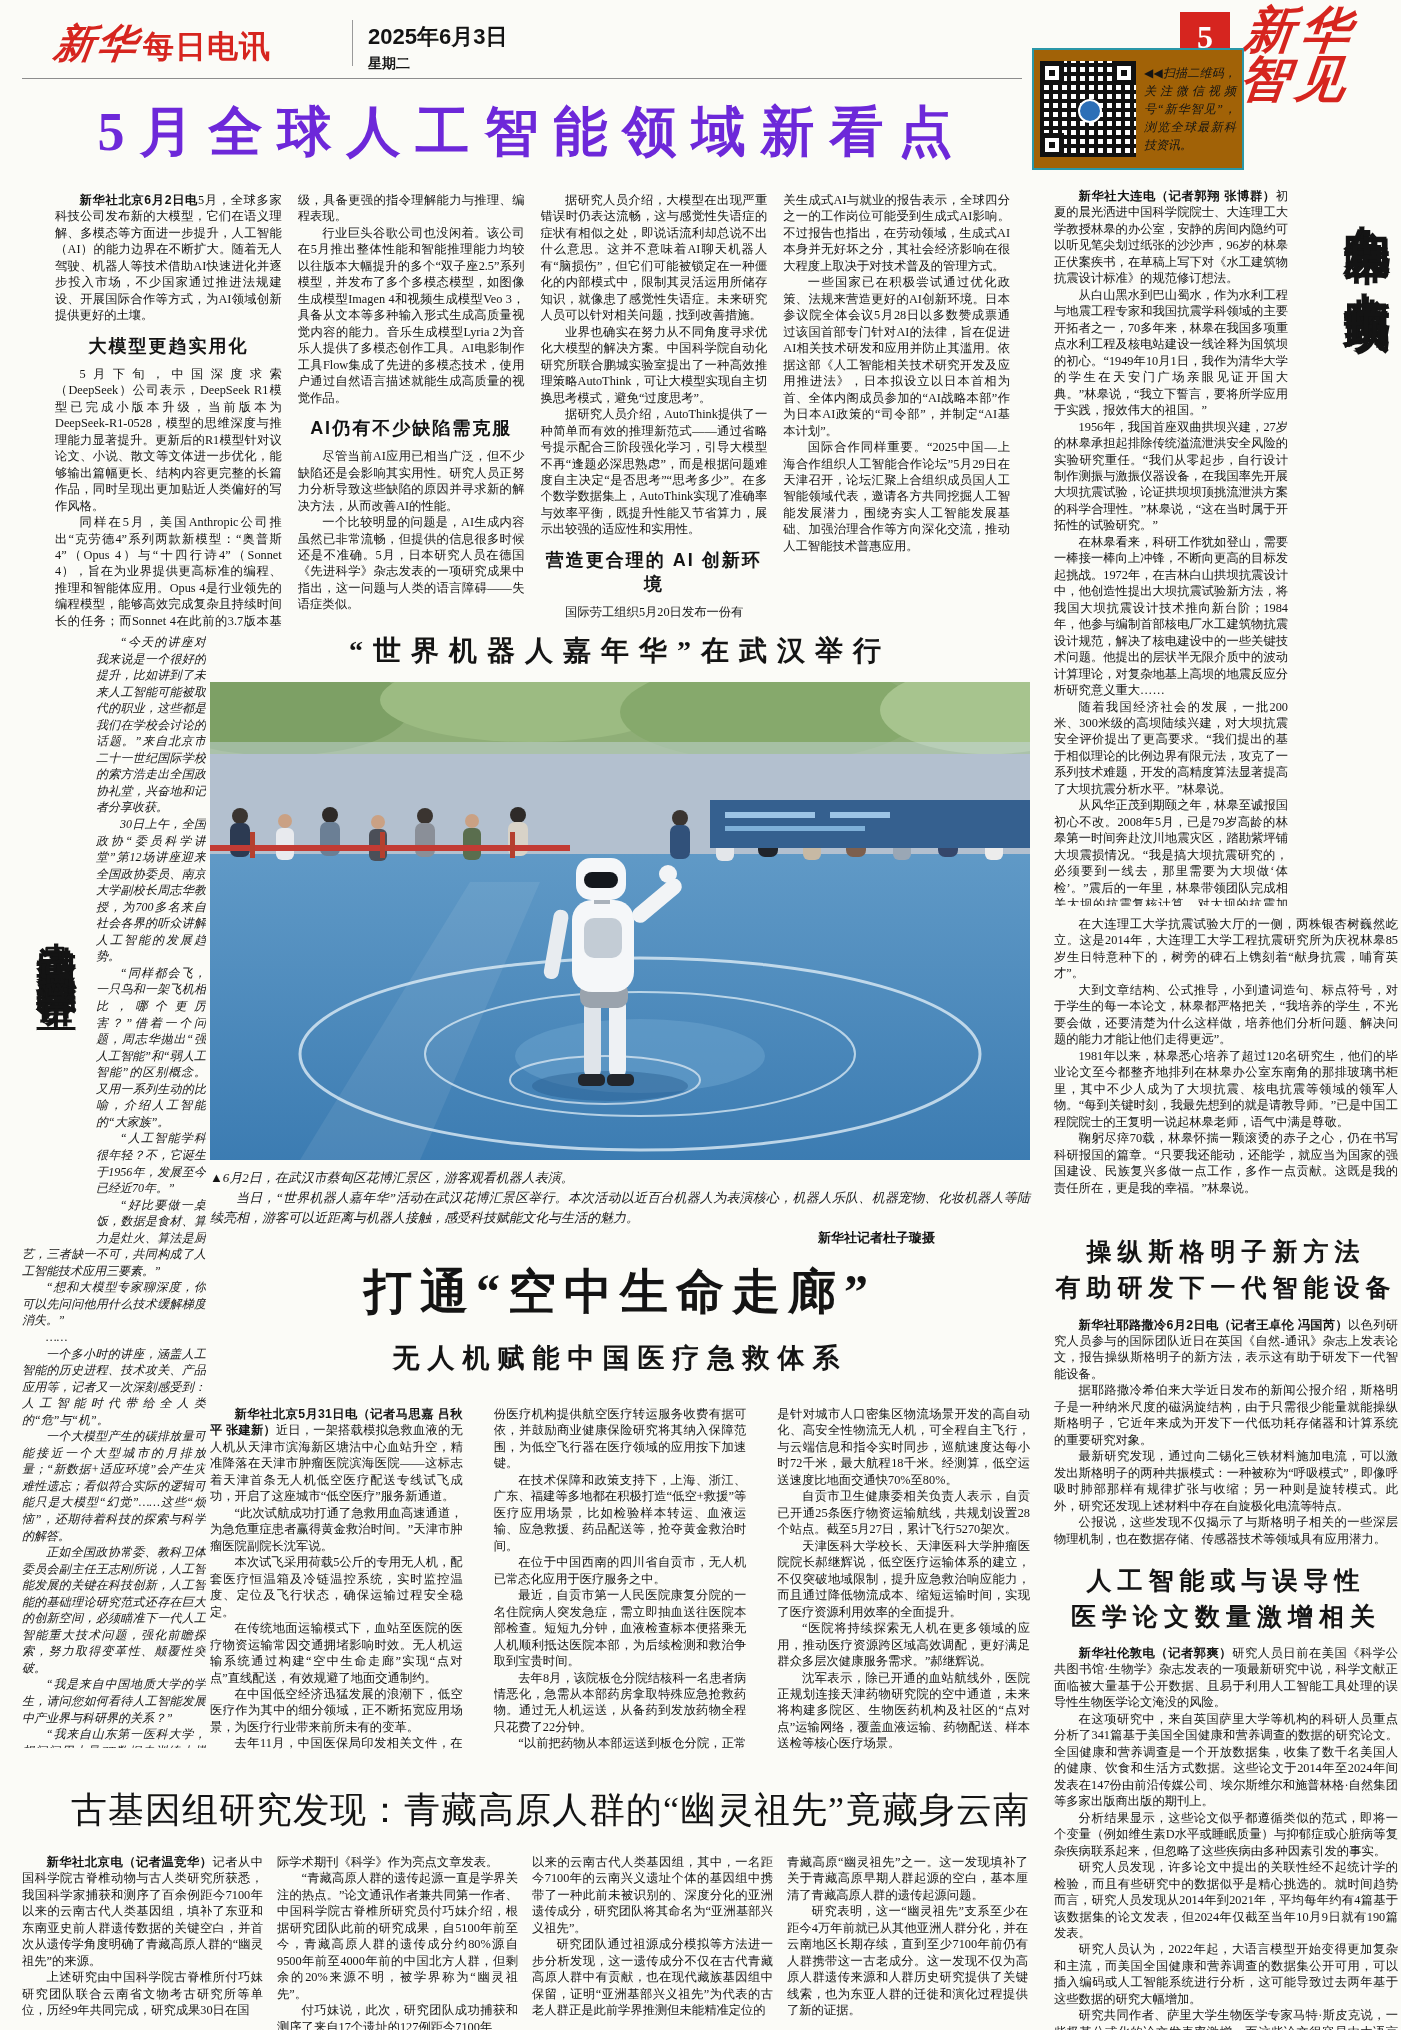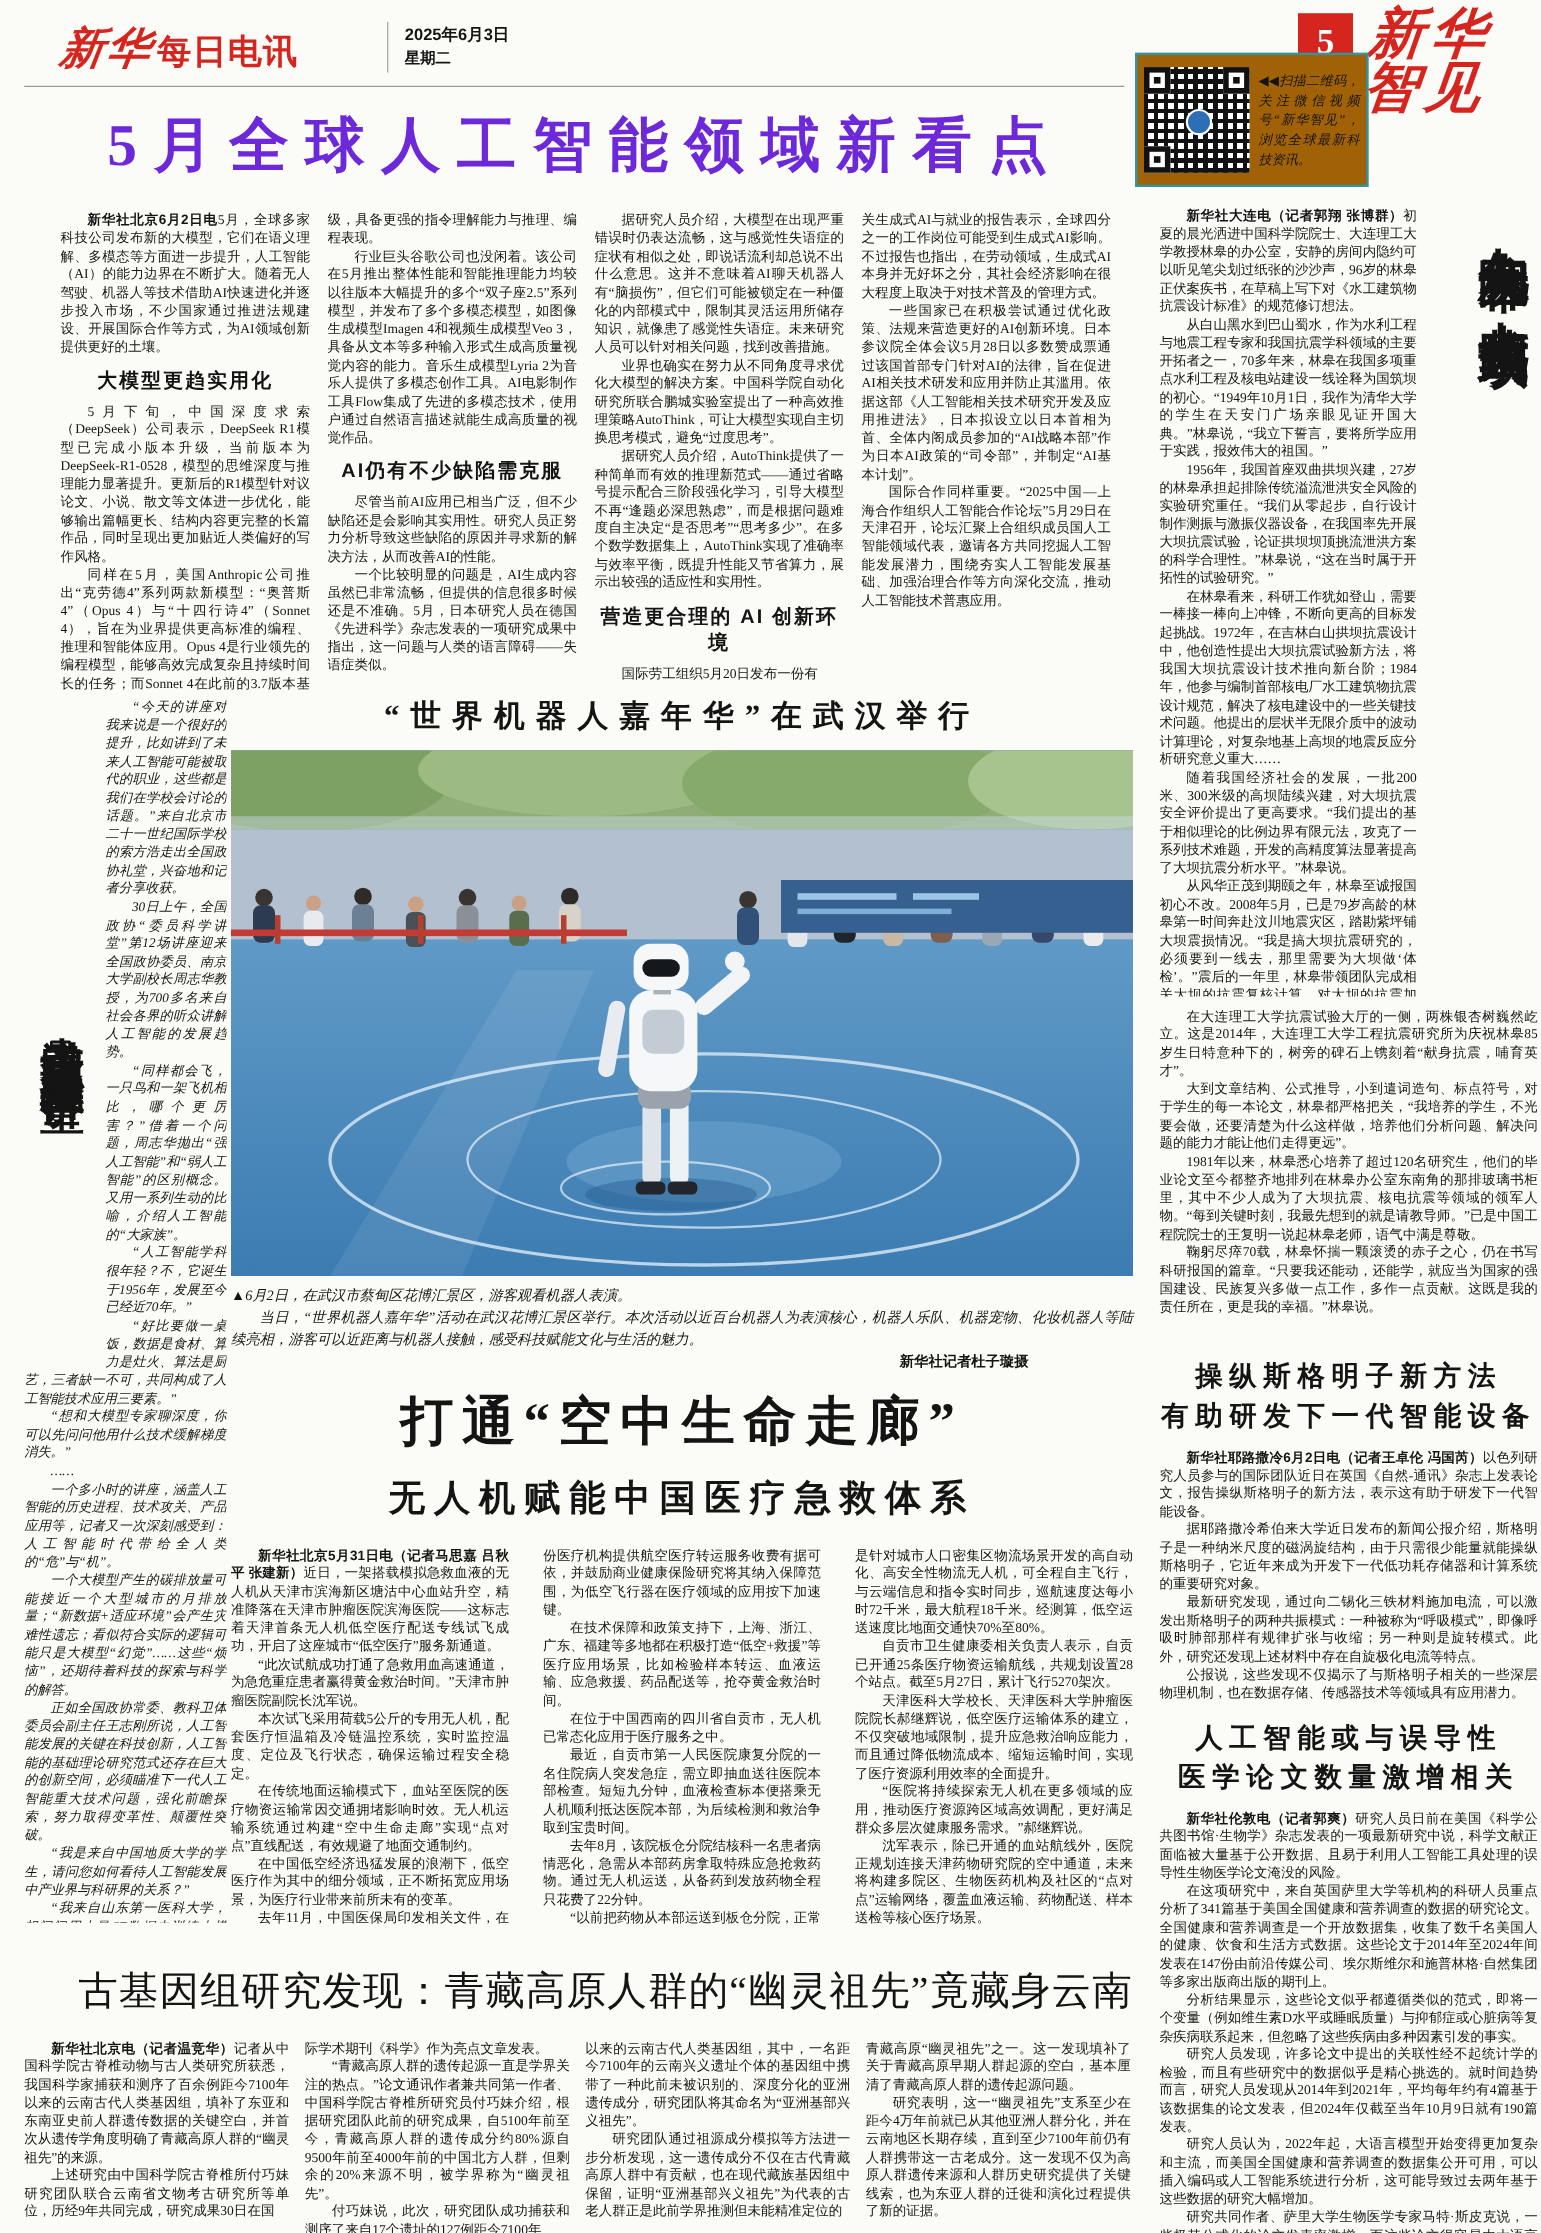--- a/index.html
+++ b/index.html
@@ -5,21 +5,21 @@
   html,body{margin:0;padding:0;background:#e8e8e4;}
   .page{position:relative;width:1401px;height:2030px;background:#fbfbf7;color:#141414;
         font-family:"Liberation Serif","DejaVu Serif",serif;overflow:hidden;margin:0 auto;}
   .abs{position:absolute;}
   
   .mast-logo{left:55px;top:16px;height:56px;display:flex;align-items:baseline;color:var(--accent-red,#d6251f);}
   .mast-script{font-style:italic;font-weight:900;font-size:40px;transform:skewX(-8deg);letter-spacing:2px;}
   .mast-rest{font-weight:900;font-size:31px;letter-spacing:1px;margin-left:4px;}
   .mast-div{left:352px;top:20px;width:1px;height:46px;background:#9a9a9a;}
   .mast-date{left:368px;top:22px;font-family:"Liberation Sans","DejaVu Sans",sans-serif;font-weight:700;}
-  .mast-date .d1{font-size:15px;}
+  .mast-date .d1{font-size:22px;}
   .mast-date .d2{font-size:14px;margin-top:3px;}
   .rule-top{left:22px;top:78px;width:1000px;height:1px;background:#8d8d8d;}
   .page-badge{left:1180px;top:12px;width:50px;height:50px;background:var(--accent-red,#d6251f);color:#fff;
               font-weight:700;font-size:32px;display:flex;align-items:center;justify-content:center;}
   .section-logo{left:1242px;top:6px;width:156px;color:var(--accent-red,#d6251f);
                 font-style:italic;font-weight:900;line-height:0.98;transform:skewX(-6deg);}
   .section-logo .s1{font-size:50px;letter-spacing:6px;}
   .section-logo .s2{font-size:50px;letter-spacing:6px;}
   .qr-box{left:1032px;top:48px;width:212px;height:122px;border:2px solid var(--teal,#2a97a8);
           display:flex;align-items:center;padding:6px;box-sizing:border-box;background:#a16207;}
@@ -30,21 +30,21 @@
   .qr .f{position:absolute;width:24px;height:24px;border:5px solid #111;background:#fff;box-sizing:border-box;}
   .qr .f::after{content:"";position:absolute;left:4px;top:4px;width:6px;height:6px;background:#111;}
   .qr .f1{left:0;top:0}.qr .f2{right:0;top:0}.qr .f3{left:0;bottom:0}
   .qr .logo{position:absolute;left:38px;top:38px;width:20px;height:20px;border-radius:50%;background:#2c6fb7;border:2px solid #fff;}
   .qr-note{font-size:12px;line-height:1.5;font-style:italic;margin-left:8px;text-align:justify;}
   
   .headline-main{left:55px;top:88px;width:955px;height:88px;display:flex;align-items:center;justify-content:center;
                  font-size:54px;font-weight:900;letter-spacing:15px;white-space:nowrap;color:#6d28d9;}
   .carnival-head{left:210px;top:632px;width:820px;text-align:center;font-size:28px;font-weight:600;letter-spacing:10px;white-space:nowrap;}
   .drone-head{left:210px;top:1260px;width:820px;text-align:center;font-size:48px;font-weight:900;letter-spacing:8px;white-space:nowrap;}
-  .drone-sub{left:210px;top:1340px;width:820px;text-align:center;font-size:33px;font-weight:700;letter-spacing:8px;
+  .drone-sub{left:210px;top:1340px;width:820px;text-align:center;font-size:27px;font-weight:700;letter-spacing:8px;
              font-family:Liberation Serif, serif;white-space:nowrap;}
   .ghost-head{left:22px;top:1786px;width:1008px;text-align:right;font-size:36px;font-weight:400;letter-spacing:1px;white-space:nowrap;}
   
   .cols{display:flex;align-items:flex-end;}
   .col{overflow:hidden;font-size:12.3px;line-height:1.34;}
   .blk{text-align:justify;margin:0;}
   .blk.p,.blk.lead{text-indent:2em;}
   .blk.cont{text-indent:0;}
   .blk.h{font-family:"Liberation Sans","DejaVu Sans",sans-serif;font-weight:700;font-size:18px;
          text-align:center;text-indent:0;margin:10px 0 8px 0;letter-spacing:2px;}

